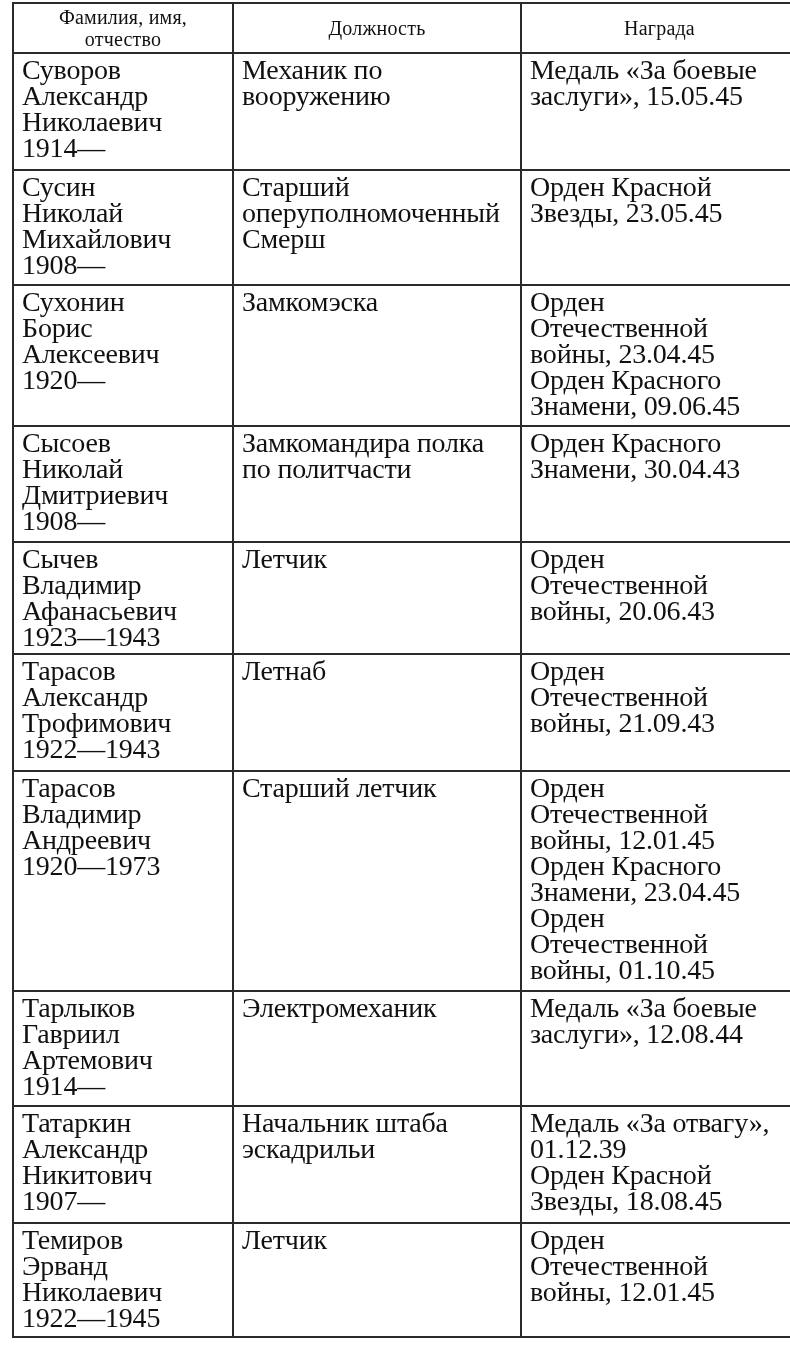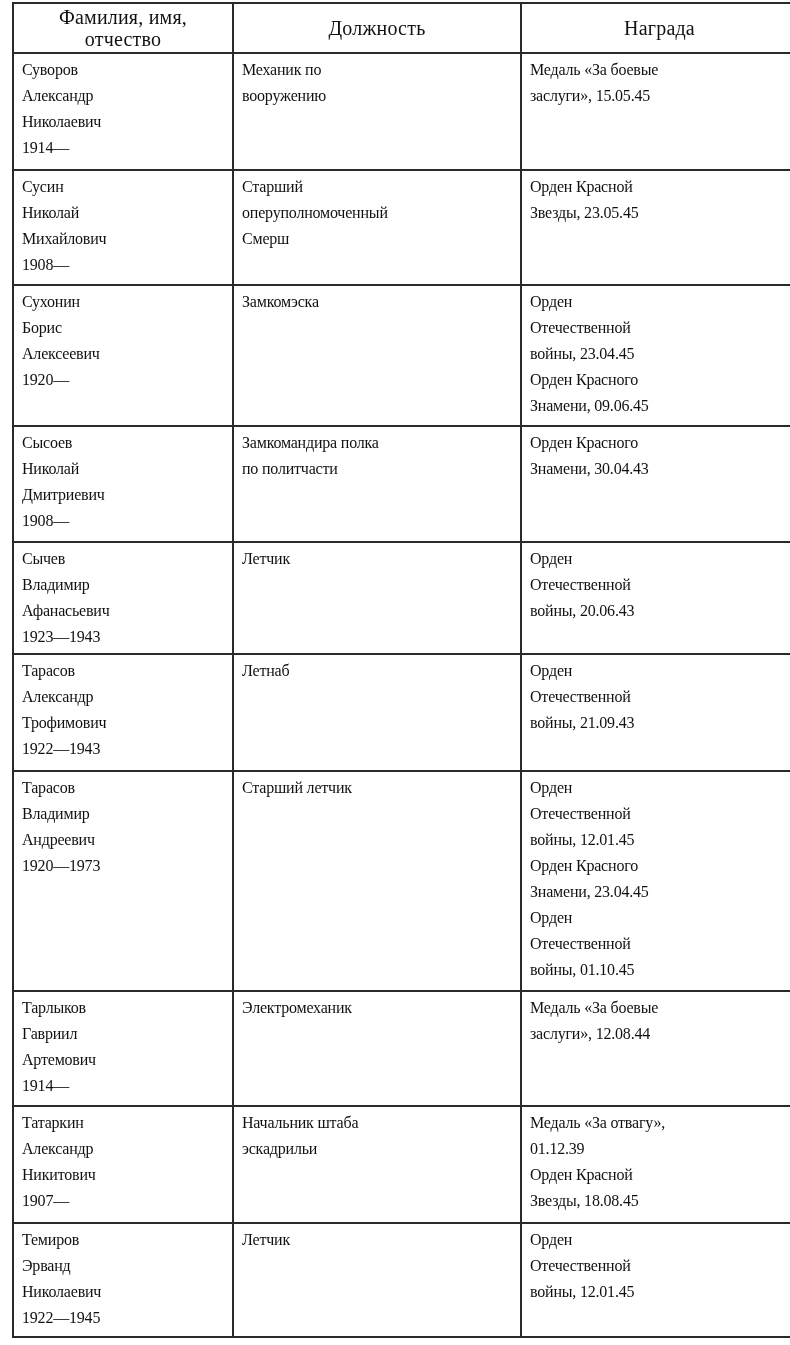--- a/index.html
+++ b/index.html
@@ -21,21 +21,21 @@
       font-weight: normal;
       font-size: 20px;
       line-height: 22px;
       text-align: center;
       vertical-align: middle;
       height: 48px;
       letter-spacing: 0.2px;
     }
     .doc-table td {
       font-family: "Liberation Serif", "DejaVu Serif", serif;
-      font-size: 16px;
+      font-size: 28px;
       line-height: 26px;
       padding: 3px 6px 3px 8px;
       letter-spacing: -0.2px;
     }
     .col-name { width: 220px; }
     .col-pos  { width: 288px; }
     .col-award{ width: 277px; }
     .line { display: block; white-space: nowrap; }
   </style>
 </head>

